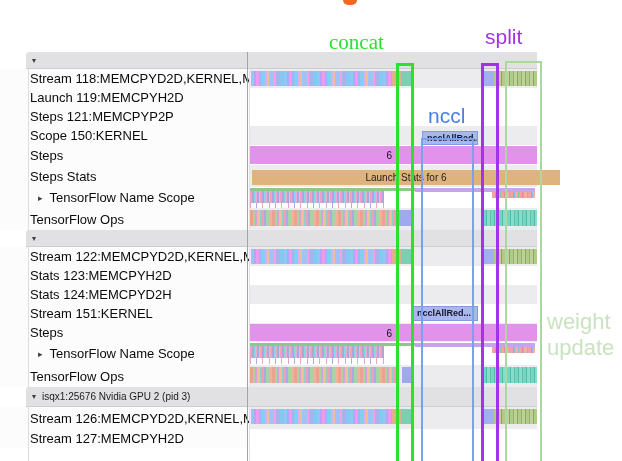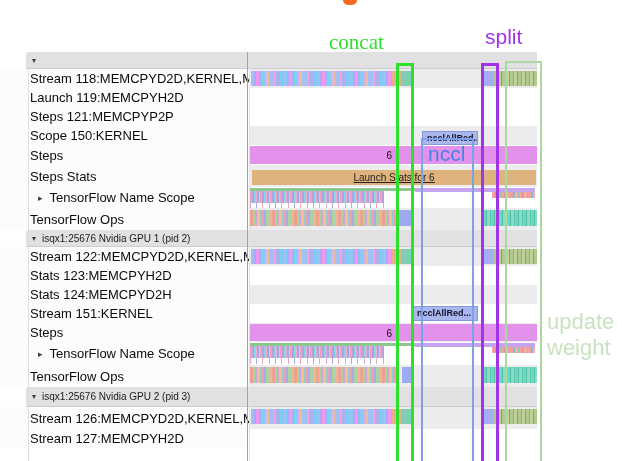--- a/index.html
+++ b/index.html
@@ -31,22 +31,22 @@
   .s-orange{left:142px;width:9px;background:#dfb28a;}
   .s-teal{left:151px;width:13px;background:#7fceb2;}
   .s-blue{left:232px;width:12px;background:#a3aff2;}
   .s-green{left:244px;width:43px;background:repeating-linear-gradient(90deg,
       #b2c98b 0 3px,#93b168 3px 4px,#bcd29a 4px 7px,#88a75c 7px 8px);}
   
   .steps-bar{position:absolute;left:0;width:287px;top:1px;bottom:1px;background:var(--c-steps);}
   .steps-num{position:absolute;left:0;width:142px;top:50%;transform:translateY(-50%);
              text-align:right;font-size:10px;color:#101010;}
   
-  .launch-bar{position:absolute;left:2px;width:284px;top:5px;height:15px;background:var(--c-launch);
-              font-size:10px;color:#232323;text-align:center;line-height:15px;text-decoration:underline;}
+  .launch-bar{position:absolute;left:2px;width:308px;top:5px;height:15px;background:var(--c-launch);
+              font-size:10px;color:#232323;text-align:center;line-height:15px;}
   
   .ns-green{position:absolute;left:0;width:165px;top:1px;height:3px;background:#8cc78c;}
   .ns-violet{position:absolute;left:165px;width:120px;top:1px;height:4px;background:#c7a2ef;}
   .ns-dense{position:absolute;left:0;width:134px;top:4px;height:12px;background:repeating-linear-gradient(90deg,
       #f2a0c0 0 2px,#b5a0e2 2px 4px,#85d5e5 4px 5px,#eaaad2 5px 7px,#a2abe0 7px 9px,#f0b8c8 9px 10px);}
   .ns-dense::after{content:"";position:absolute;left:0;right:0;top:100%;height:6px;
       background:repeating-linear-gradient(90deg,#e0a8c8 0 1px,transparent 1px 6px,
       #b0a8e0 6px 7px,transparent 7px 12px,#f0a8b8 12px 13px,transparent 13px 19px);}
   .ns-right{position:absolute;left:242px;width:43px;top:5px;height:6px;background:repeating-linear-gradient(90deg,
       #f2a49c 0 3px,#e88c9c 3px 4px,#90b8e8 4px 5px,#f2b0a0 5px 8px,#88c8a8 8px 9px);}
@@ -70,21 +70,21 @@
   
   .overlay{position:absolute;inset:0;pointer-events:none;}
   .vbox{position:absolute;bottom:-8px;box-sizing:content-box;}
   .box-concat{left:396px;top:63px;width:12px;border:3px solid var(--c-concat);}
   .box-nccl{left:421px;top:138px;width:49px;border:2px solid #7ba1e8;}
   .box-split{left:481px;top:63px;width:12px;border:3px solid var(--c-split);}
   .box-weight{left:505px;top:61px;width:33px;border:2px solid var(--c-weightbox);}
   .ann{position:absolute;font-size:21px;}
   .t-concat{left:329px;top:30px;color:var(--c-concat);font-family:Liberation Serif, serif;}
   .t-split{left:463px;top:25px;color:var(--c-split);margin-left:22px;}
-  .t-nccl{left:428px;top:104px;color:var(--c-nccl);margin-top:38px;}
+  .t-nccl{left:428px;top:104px;color:var(--c-nccl);}
   .t-weight{left:547px;top:309px;color:var(--c-weight);line-height:26px;font-size:22px;}
   .orange-mark{position:absolute;left:343px;top:-6px;width:14px;height:11px;border-radius:5px;background:#f4691e;}
 </style>
 </head>
 <body>
 
 <div class="stage">
 
   <div class="orange-mark"></div>
 
@@ -151,21 +151,20 @@
       <div class="track">
         <div class="ops-stripes"></div>
         <div class="ops-blue"></div>
         <div class="ops-teal"></div>
       </div>
     </div>
 
     <div class="ghead">
       <div class="gband">
         <span class="tri">▾</span>
-        <span class="gtext">isqx1:25676 Nvidia GPU 1 (pid 2)</span>
       </div>
     </div>
 
     <div class="row r19 alt">
       <div class="label">Stream 122:MEMCPYD2D,KERNEL,MI</div>
       <div class="track">
         <div class="seg s-stripes"></div>
         <div class="seg s-orange"></div>
         <div class="seg s-teal"></div>
         <div class="seg s-blue"></div>
@@ -245,18 +244,18 @@
 
   <div class="overlay">
     <div class="vbox box-concat"></div>
     <div class="vbox box-nccl"></div>
     <div class="vbox box-split"></div>
     <div class="vbox box-weight"></div>
     <div class="ann t-concat">concat</div>
     <div class="ann t-split">split</div>
     <div class="ann t-nccl">nccl</div>
     <div class="ann t-weight">
+      <div>weight</div>
       <div>update</div>
-      <div>weight</div>
     </div>
   </div>
 
 </div>
 
 </body></html>

